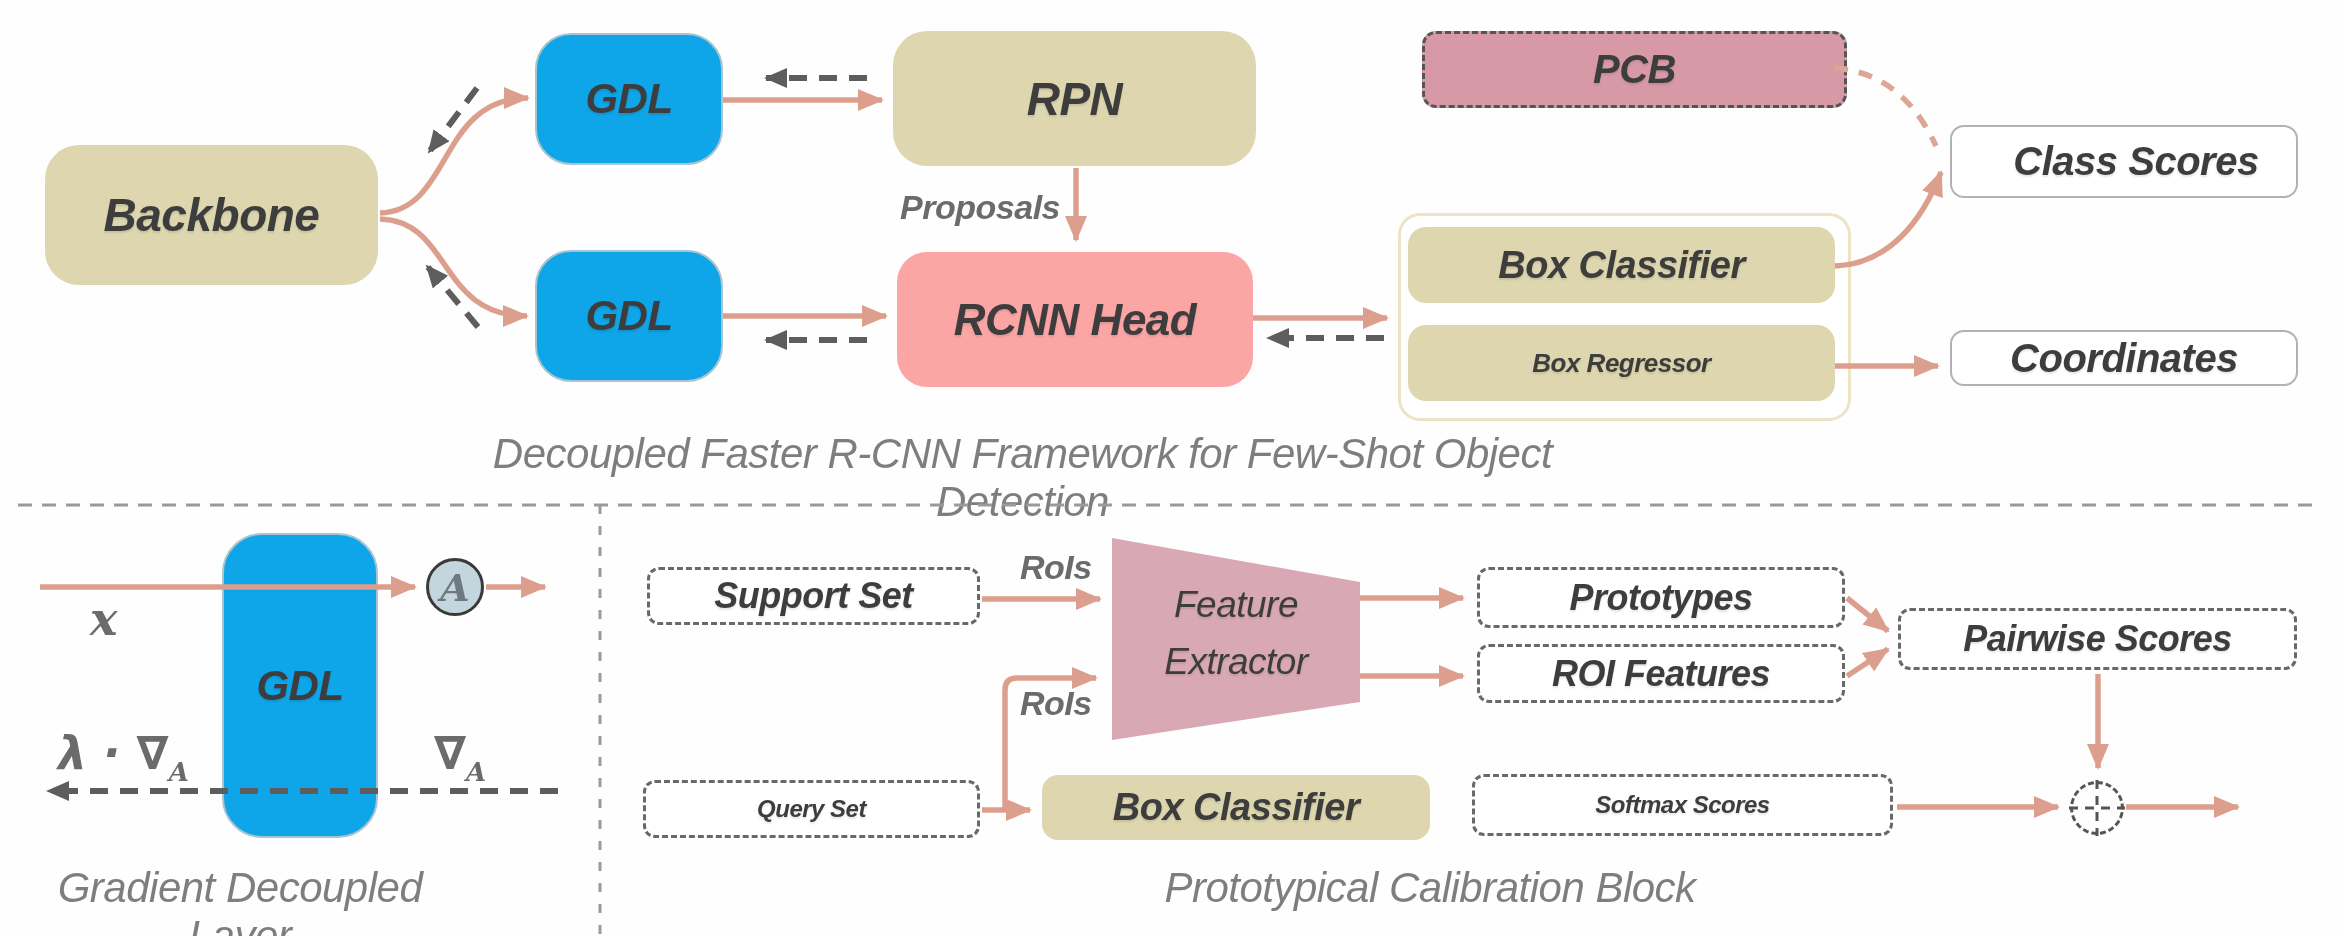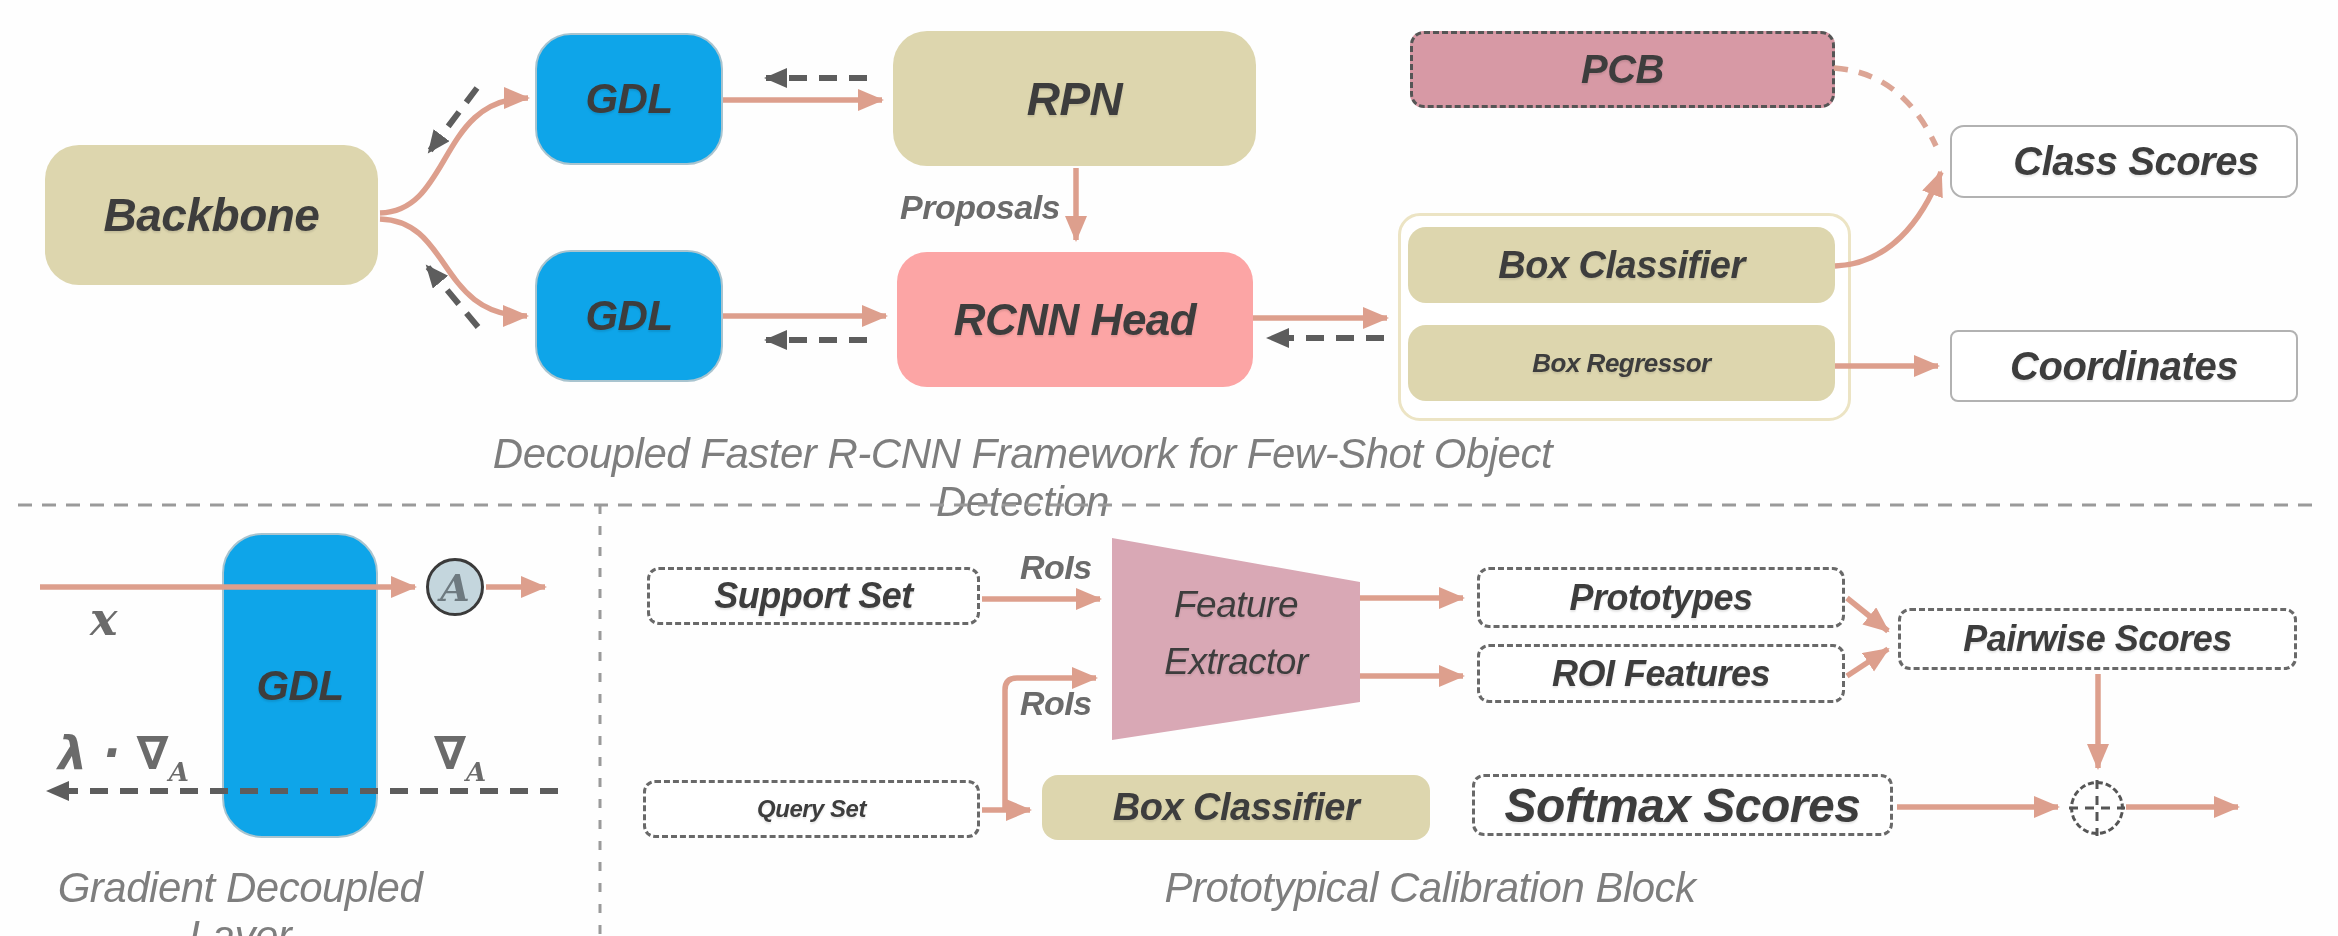--- a/index.html
+++ b/index.html
@@ -4,21 +4,21 @@
 <style>
   html,body{margin:0;padding:0;background:#ffffff;}
   #canvas{position:relative;width:2338px;height:936px;background:#fefefe;overflow:hidden;
           font-family:"Liberation Sans",sans-serif;}
   .node{position:absolute;display:flex;align-items:center;justify-content:center;
         font-weight:bold;font-style:italic;color:#3d3d3d;letter-spacing:-0.5px;
         text-shadow:0 2px 2px rgba(0,0,0,0.10);box-sizing:border-box;}
   .tan{background:#ddd6ae;}
   .blue{background:#0ea5e9;border:2px solid #a9c4cf;}
   .grayblue{background:#fca5a5;text-align:right;}
-  .pinkbox{background:#d799a5;border:3px dashed #555;}
+  .pinkbox{background:#d799a5;border:3px dashed #555;margin-left:12px;}
   .outbox{background:#ffffff;border:2.5px solid #b2b2b2;}
   .dashedbox{background:#ffffff;border:3px dashed #696969;border-radius:12px;}
   .groupbox{position:absolute;background:#ffffff;border:3px solid #ece4c4;border-radius:22px;}
   .caption{position:absolute;font-weight:normal;font-style:italic;color:#7e7e7e;
            letter-spacing:-0.5px;text-align:center;}
   .lbl{position:absolute;font-weight:bold;font-style:italic;color:#6b6b6b;letter-spacing:-0.5px;}
   .frm{position:absolute;font-weight:bold;color:#6b6b6b;font-family:"DejaVu Sans",sans-serif;}
   .frm .nab{font-size:46px;}
   .frm sub{font-family:"DejaVu Serif",serif;font-style:italic;font-size:26px;vertical-align:-12px;}
   #trapezoid{position:absolute;left:1112px;top:538px;width:248px;height:202px;background:#d9a8b5;
@@ -53,21 +53,21 @@
   <div class="node pinkbox" style="left:1410px;top:31px;width:425px;height:77px;border-radius:14px;font-size:40px;">PCB</div>
 
   <div class="groupbox" style="left:1398px;top:213px;width:447px;height:202px;"></div>
 
   <div class="node tan" style="left:1408px;top:227px;width:427px;height:76px;border-radius:18px;font-size:38px;">Box Classifier</div>
 
   <div class="node tan" style="left:1408px;top:325px;width:427px;height:76px;border-radius:18px;font-size:26px;">Box Regressor</div>
 
   <div class="node outbox" style="left:1950px;top:125px;width:348px;height:73px;border-radius:14px;font-size:40px;padding-left:24px;">Class Scores</div>
 
-  <div class="node outbox" style="left:1950px;top:330px;width:348px;height:72px;border-radius:8px;font-size:40px;">Coordinates</div>
+  <div class="node outbox" style="left:1950px;top:330px;width:348px;height:56px;border-radius:14px;font-size:40px;">Coordinates</div>
 
   <div class="lbl" style="left:860px;top:188px;width:200px;text-align:right;font-size:34px;">Proposals</div>
 
   <div class="caption" style="left:415px;top:430px;width:1215px;font-size:42px;">Decoupled Faster R-CNN Framework for Few-Shot Object Detection</div>
 
   <div class="node blue" style="left:222px;top:533px;width:156px;height:305px;border-radius:40px;font-size:42px;">GDL</div>
 
   <div id="circleA">A</div>
 
   <div class="lbl" style="left:90px;top:592px;font-size:46px;font-family:'DejaVu Serif',serif;"></div>
@@ -87,21 +87,21 @@
   <div id="fe-label"><span>Feature</span><br><span>Extractor</span></div>
 
   <div class="node tan" style="left:1042px;top:775px;width:388px;height:65px;border-radius:16px;font-size:38px;">Box Classifier</div>
 
   <div class="node dashedbox" style="left:1477px;top:644px;width:368px;height:59px;font-size:36px;">ROI Features</div>
 
   <div class="node dashedbox" style="left:1477px;top:567px;width:368px;height:61px;font-size:36px;">Prototypes</div>
 
   <div class="node dashedbox" style="left:1898px;top:608px;width:399px;height:62px;font-size:36px;">Pairwise Scores</div>
 
-  <div class="node dashedbox" style="left:1472px;top:774px;width:421px;height:62px;font-size:48px;">Softmax Scores</div>
+  <div class="node dashedbox" style="left:1472px;top:774px;width:421px;height:62px;font-size:24px;">Softmax Scores</div>
 
   <div id="plusCircle"></div>
 
   <div class="lbl" style="left:1020px;top:548px;font-size:34px;">RoIs</div>
   <div class="lbl" style="left:1020px;top:684px;font-size:34px;">RoIs</div>
 
   <div class="caption" style="left:1080px;top:864px;width:700px;font-size:42px;">Prototypical Calibration Block</div>
 
   <svg class="overlay" width="2338" height="936" viewBox="0 0 2338 936">
     <defs>

